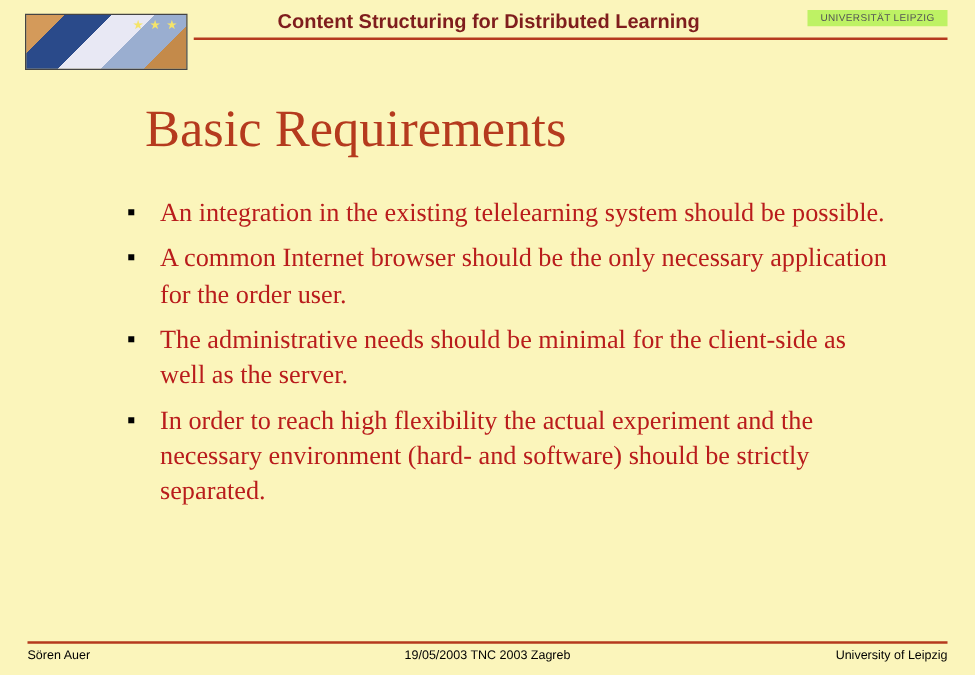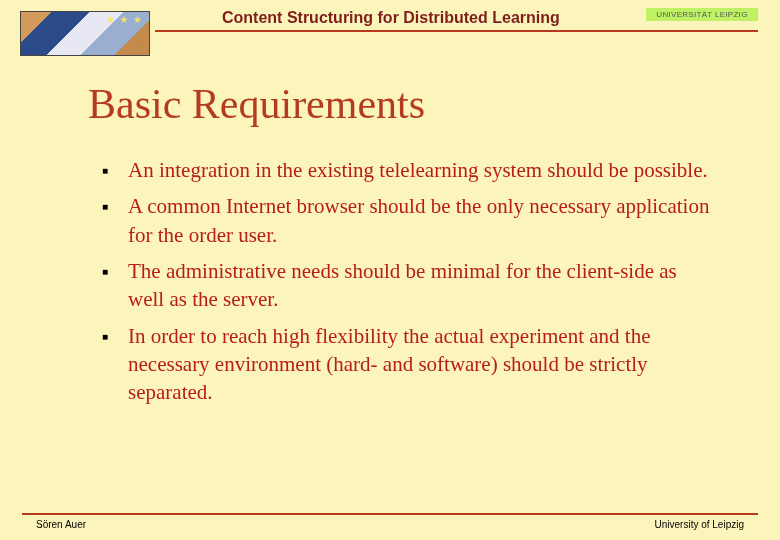--- a/index.html
+++ b/index.html
@@ -60,21 +60,21 @@
     margin: 0 22px 0 155px;
     position: absolute;
     left: 0; right: 0;
     top: 30px;
   }
   .main-title {
     font-family: 'Times New Roman', Times, serif;
     font-size: 42px;
     color: #b53a1e;
     font-weight: normal;
-    margin: 22px 0 0 88px;
+    margin: 22px 0 0 116px;
   }
   .content {
     margin: 28px 62px 0 102px;
   }
   .bullet-row {
     display: flex;
     align-items: flex-start;
     margin-bottom: 8px;
   }
   .bullet {
@@ -101,21 +101,21 @@
     height: 2px;
     background: #b53a1e;
     margin: 0 22px 4px 22px;
   }
   .footer-row {
     display: flex;
     justify-content: space-between;
     font-family: Arial, Helvetica, sans-serif;
     font-size: 10px;
     color: #000;
-    padding: 0 36px;
+    padding: 0 22px;
   }
   .footer-center { text-align: center; flex: 1; }
   .footer-left { flex: 0 0 150px; }
   .footer-right { flex: 0 0 150px; text-align: right; }
 </style>
 </head>
 <body>
 
 <div class="header">
   <div class="logo-box">
@@ -144,15 +144,16 @@
   <div class="bullet-row">
     <div class="bullet">■</div>
     <div class="bullet-text">In order to reach high flexibility the actual experiment and the necessary environment (hard- and software) should be strictly separated.</div>
   </div>
 </div>
 
 <div class="footer">
   <div class="rule-bottom"></div>
   <div class="footer-row">
     <div class="footer-left">Sören Auer</div>
+    <div class="footer-center">19/05/2003   TNC 2003 Zagreb</div>
     <div class="footer-right">University of Leipzig</div>
   </div>
 </div>
 
 </body></html>

